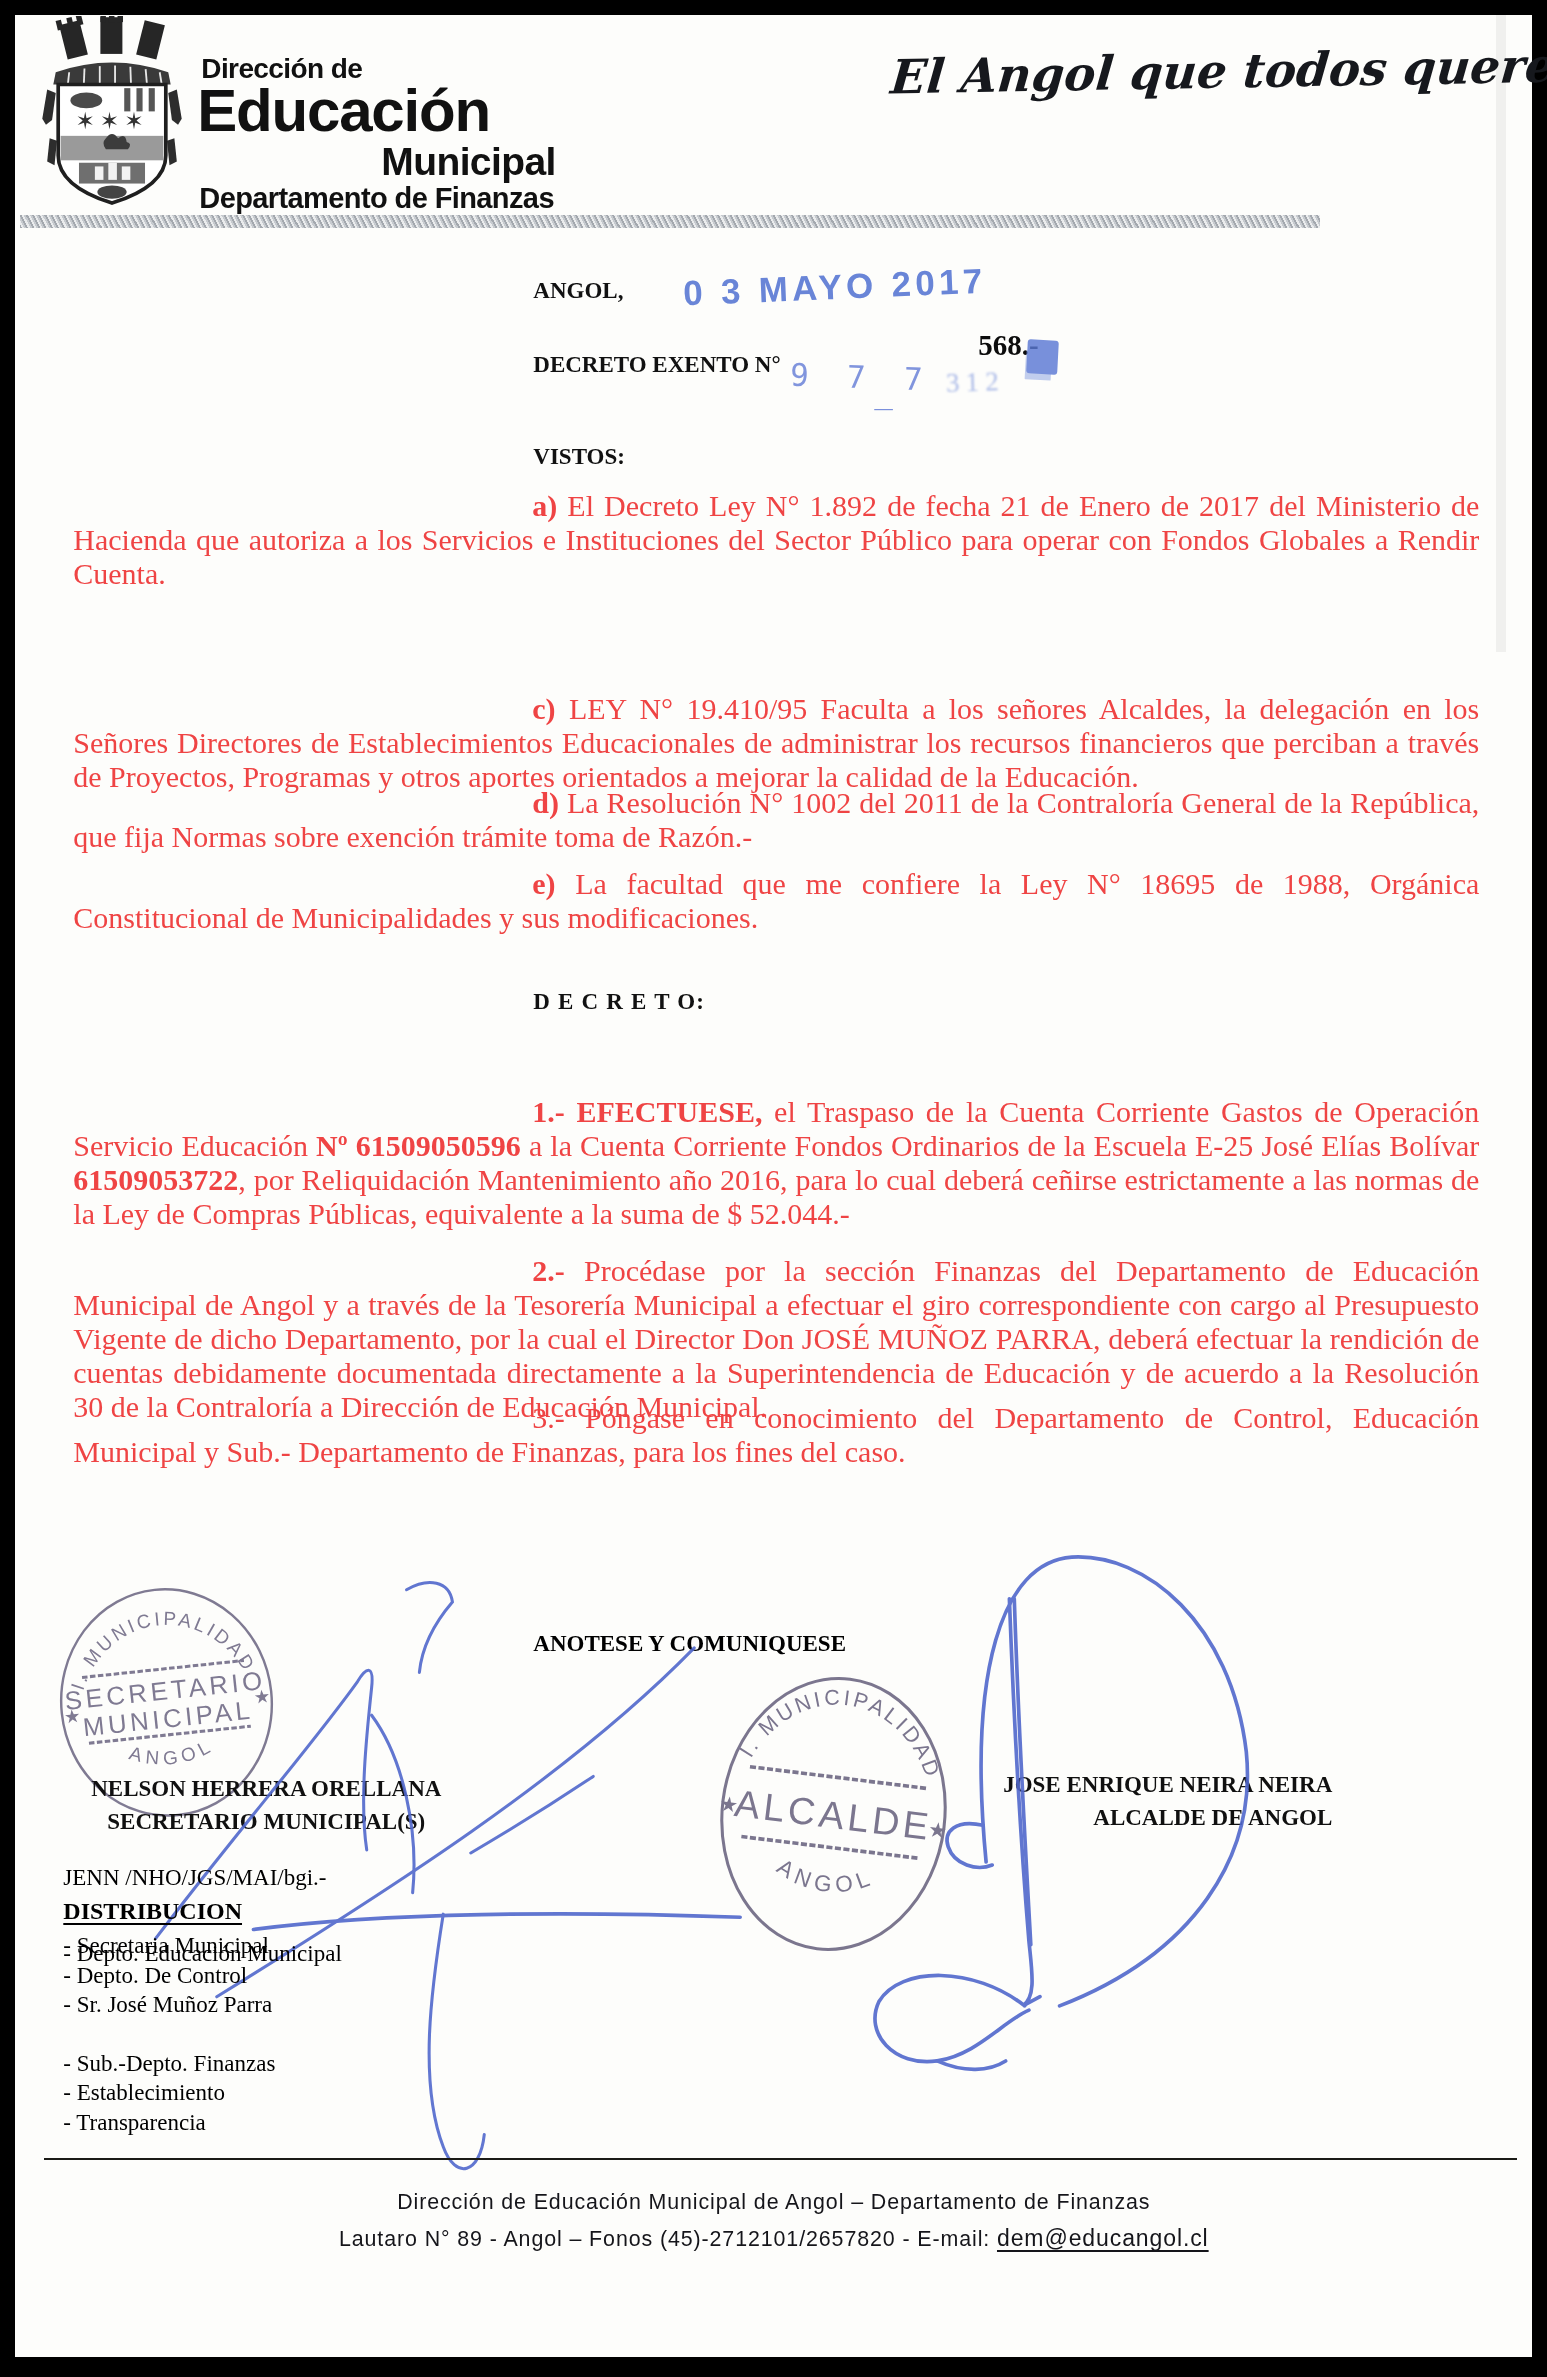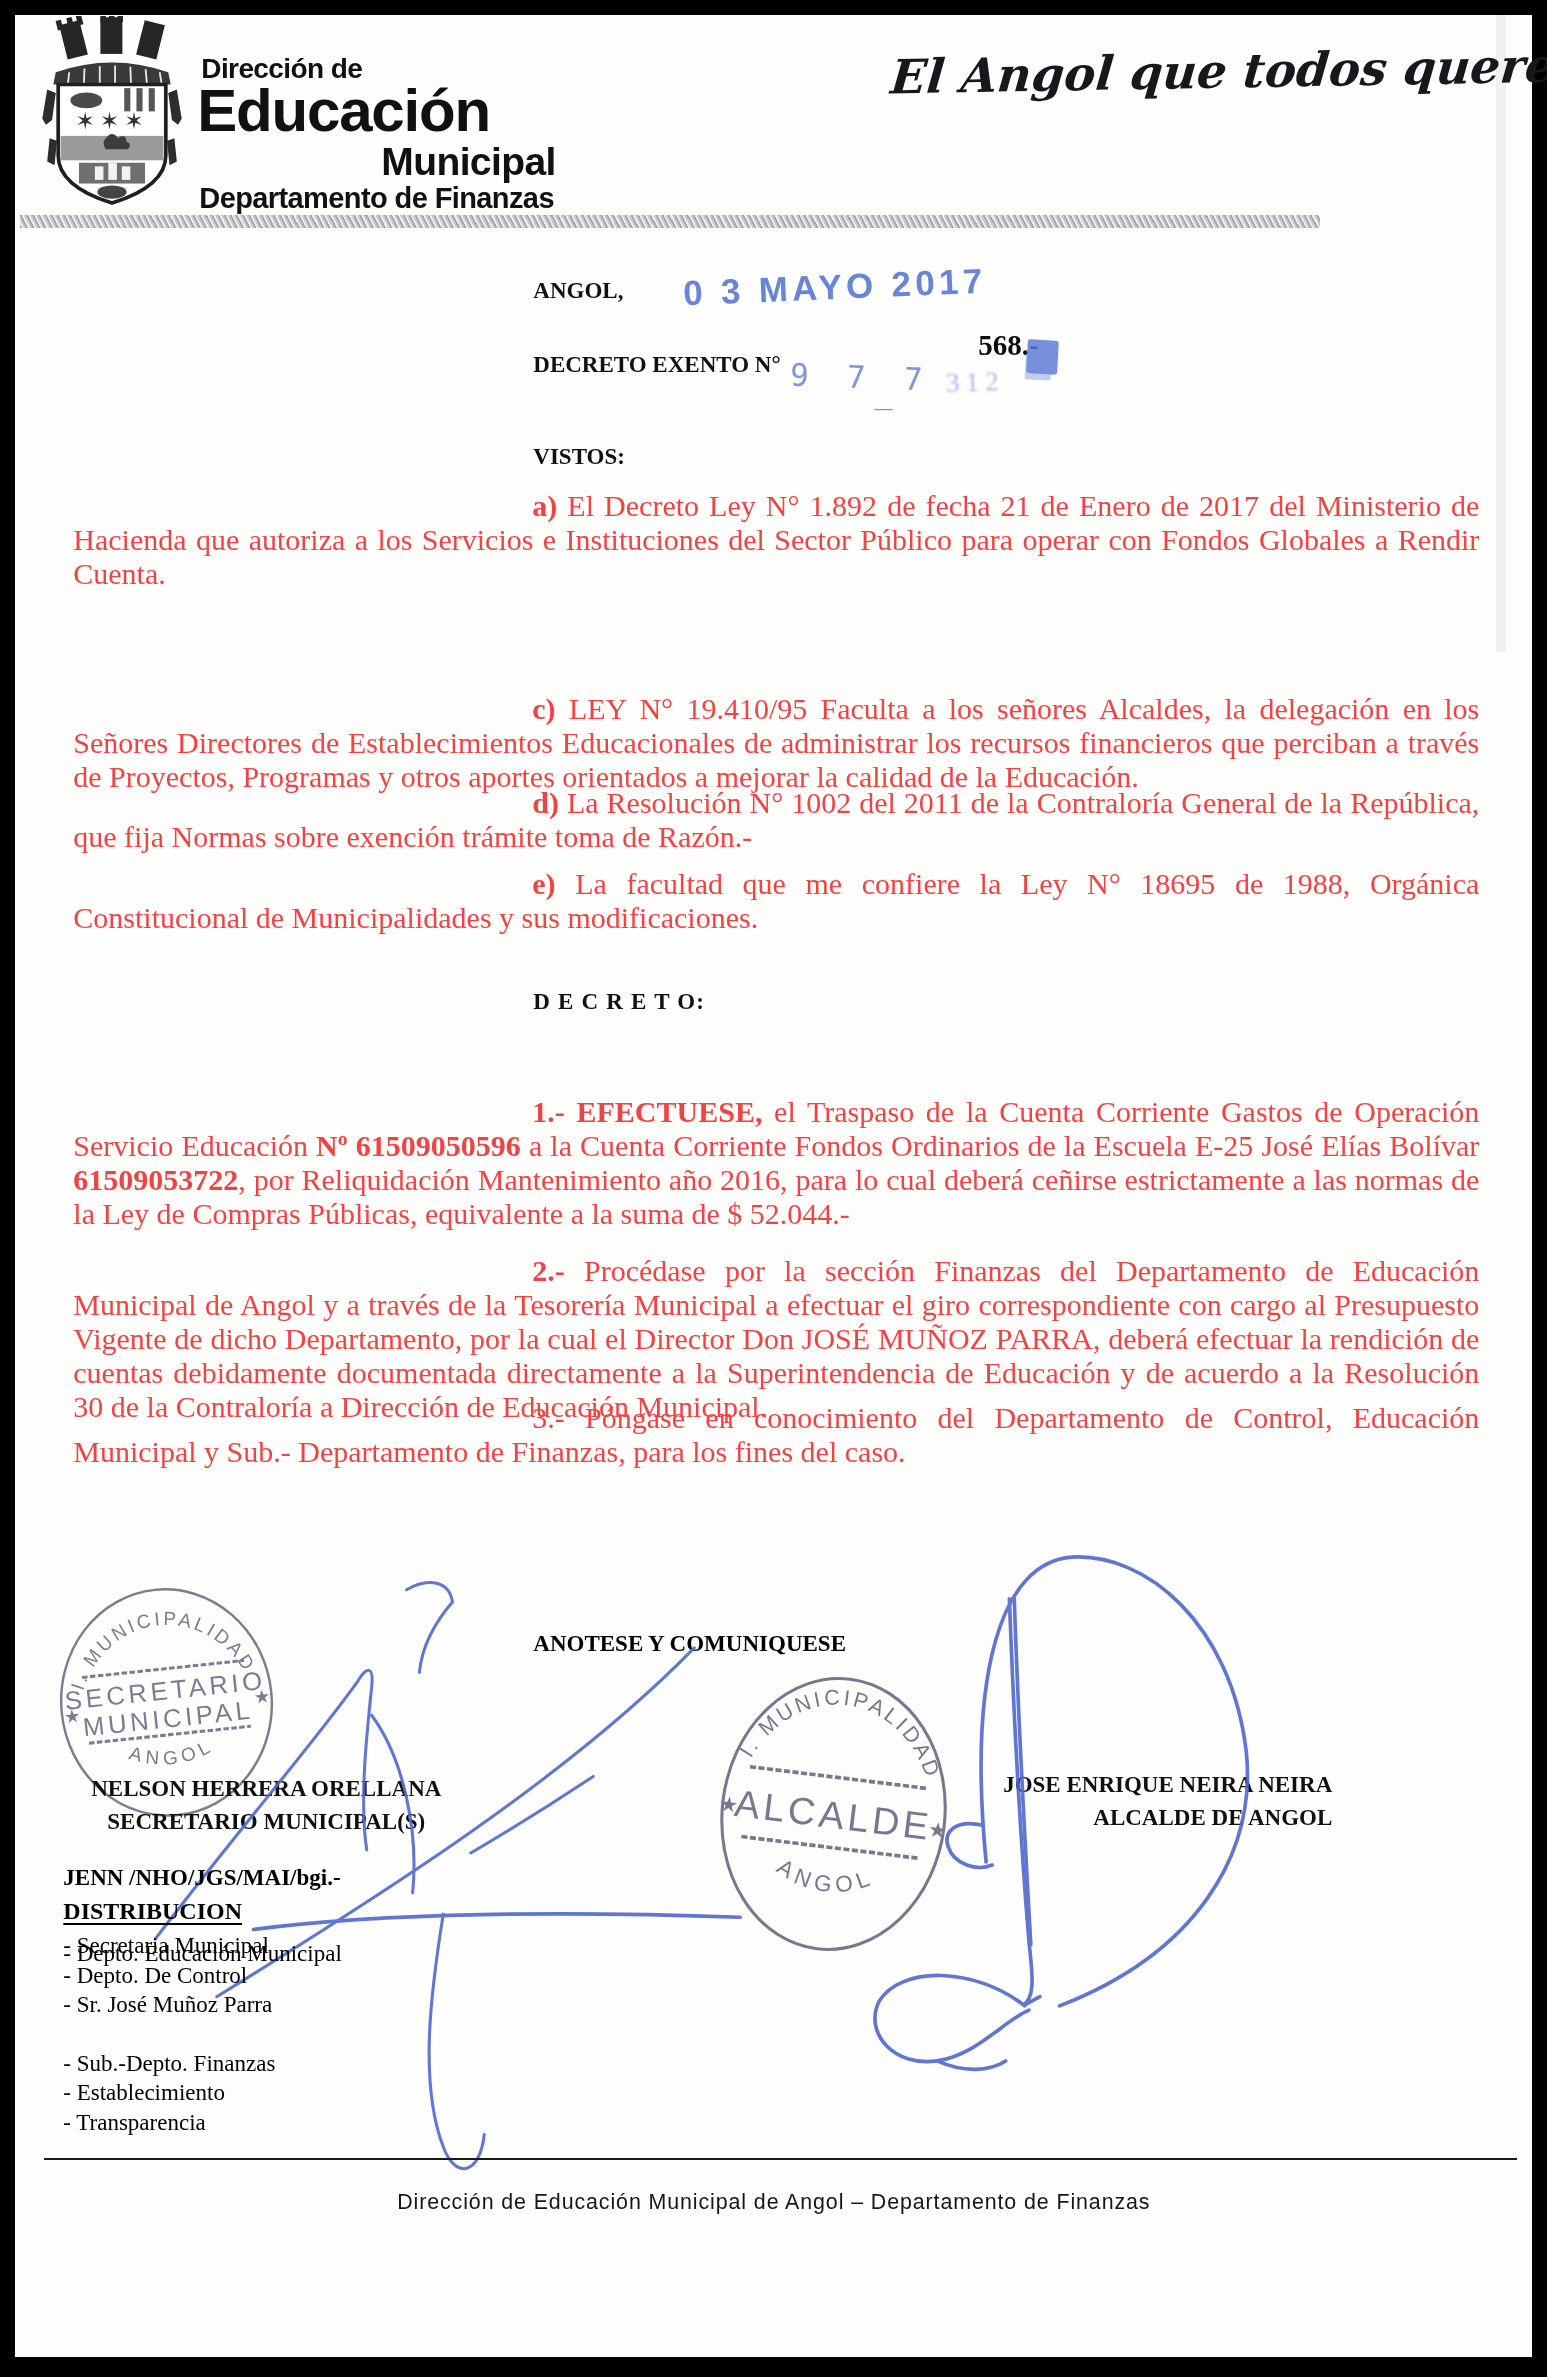--- a/index.html
+++ b/index.html
@@ -35,21 +35,21 @@
   .bluesq{left:1012px;top:325px;width:31px;height:34px;background:#5b79d4;opacity:.82;
           border-radius:3.1px;transform:rotate(3deg);box-shadow:-3.7px 8.6px 0 -2.5px rgba(91,121,212,.45);}
   .smudge{left:931px;top:352px;font-size:27px;color:#5b79d4;opacity:.5;filter:blur(0.9px);
           letter-spacing:6.1px;transform:rotate(-2deg);white-space:nowrap;}
 
   
   .anotese{left:518px;top:1616px;font-weight:700;font-size:23px;white-space:nowrap;}
   .nameblock{text-align:center;font-weight:700;font-size:23px;line-height:33px;color:#101010;}
   .sec-names{left:52px;top:1757px;width:398px;}
   .may-names{left:913px;top:1753px;width:404px;text-align:right;}
-  .initials{left:48px;top:1850px;font-weight:700;font-size:23px;white-space:nowrap;}
+  .initials{left:48px;top:1850px;font-weight:400;font-size:23px;white-space:nowrap;}
   .distlabel{left:48px;top:1883px;font-weight:700;font-size:24px;text-decoration:underline;
              text-underline-offset:4.3px;white-space:nowrap;}
   .distitem{left:48px;width:429px;font-size:23px;line-height:29px;white-space:nowrap;}
 
   
   .rule{left:29px;top:2143px;width:1473px;height:1.8px;background:#1b1b16;}
   .foot{left:0;width:1517px;text-align:center;font-family:Liberation Sans, sans-serif;font-size:21.4px;
         letter-spacing:0.9px;color:#15151a;white-space:nowrap;}
   .f1{top:2175px;}
   .f2{top:2210px;}
@@ -228,16 +228,17 @@
     <div class="abs distitem" style="top:1916px">- Secretaria Municipal</div>
     <div class="abs distitem" style="top:1946px">- Depto. De Control</div>
     <div class="abs distitem" style="top:1975px">- Sr. José Muñoz Parra</div>
     <div class="abs distitem" style="top:1924px">- Depto. Educación Municipal</div>
     <div class="abs distitem" style="top:2034px">- Sub.-Depto. Finanzas</div>
     <div class="abs distitem" style="top:2063px">- Establecimiento</div>
     <div class="abs distitem" style="top:2093px">- Transparencia</div>
 
     <div class="abs rule"></div>
     <div class="abs foot f1">Dirección de Educación Municipal de Angol – Departamento de Finanzas</div>
+    <div class="abs foot f2"><span>Lautaro  N°  89 - Angol – Fonos (45)-2712101/2657820 - E-mail: </span><span class="email">dem@educangol.cl</span></div>
 
   </div>
 </div>
 
 
 </body></html>

